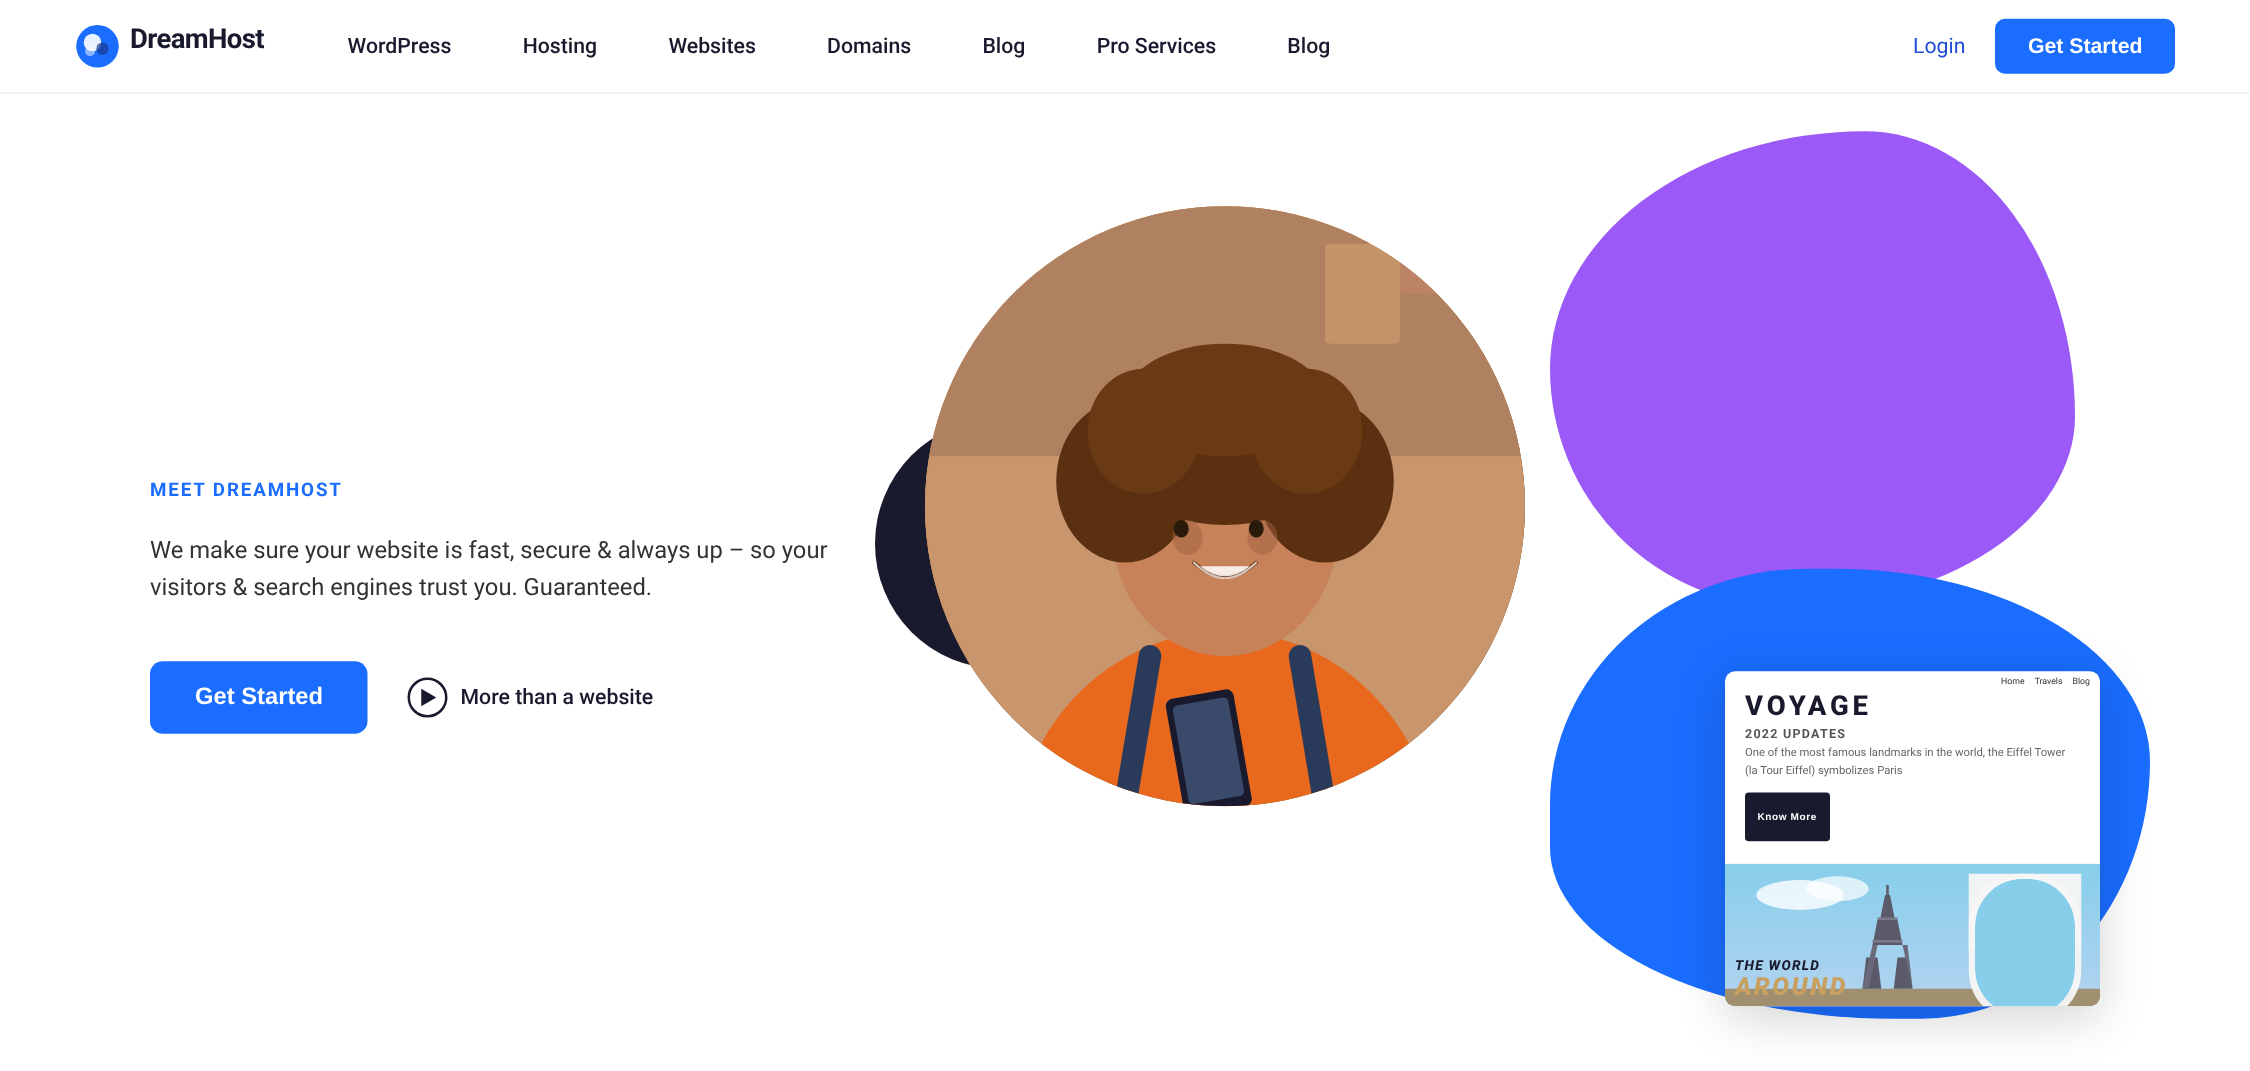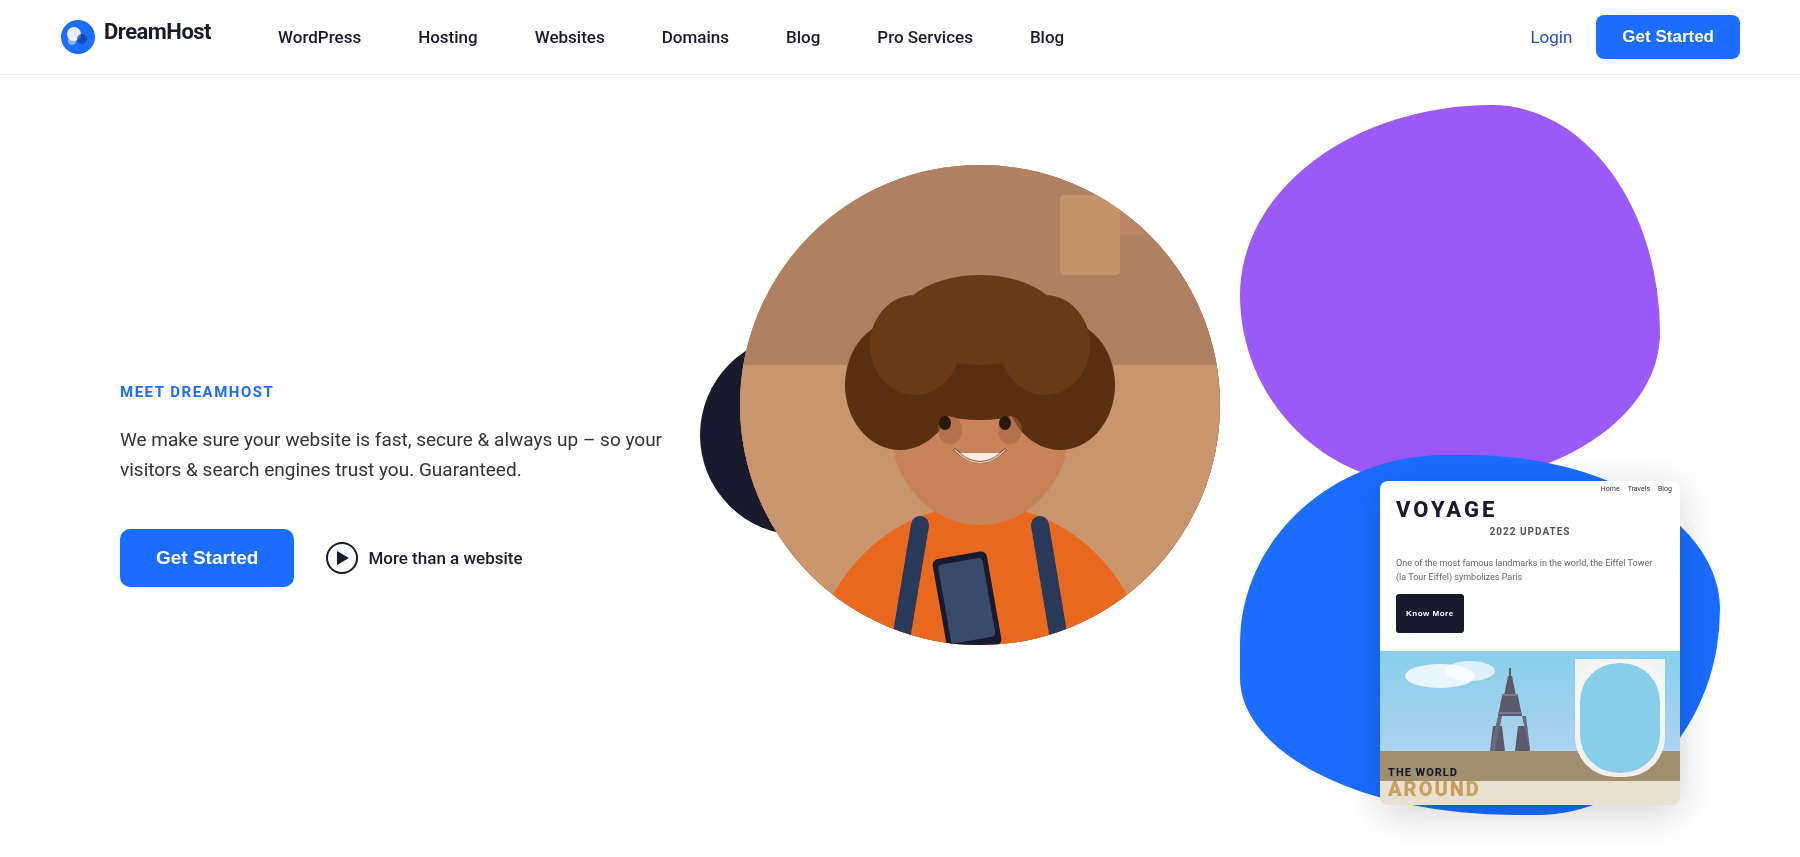--- a/index.html
+++ b/index.html
@@ -230,22 +230,21 @@
       letter-spacing: 3px;
       text-transform: uppercase;
       margin-bottom: 4px;
     }
     .voyage-year {
       font-size: 10px;
       font-weight: 700;
       color: #555;
       letter-spacing: 1px;
       text-transform: uppercase;
-      margin-bottom: 20px;
-      text-align: center;
+      margin-bottom: 4px;
     }
     .voyage-desc {
       font-size: 9px;
       color: #666;
       line-height: 1.5;
       margin-bottom: 10px;
     }
     .voyage-btn {
       background: #1a1a2e;
       color: #fff;
@@ -253,24 +252,25 @@
       border-radius: 3px;
       padding: 15px 10px;
       font-size: 8px;
       font-weight: 600;
       cursor: pointer;
       letter-spacing: 0.5px;
       margin-bottom: 10px;
     }
     .voyage-image {
       width: 100%;
-      height: 154px;
+      height: 114px;
       position: relative;
       overflow: hidden;
       background: #e8e0d0;
+      font-style: italic;
     }
     .voyage-nav-labels {
       position: absolute;
       top: 4px;
       right: 8px;
       display: flex;
       gap: 8px;
     }
     .voyage-nav-label {
       font-size: 7px;

